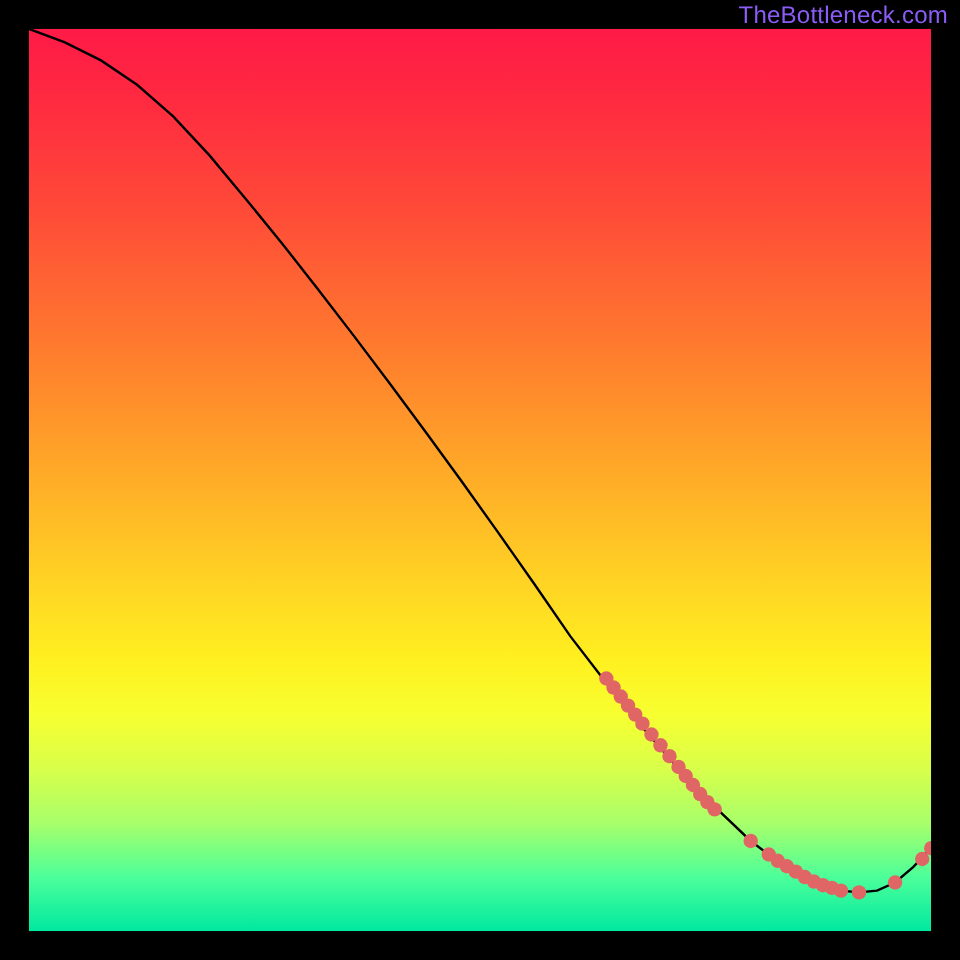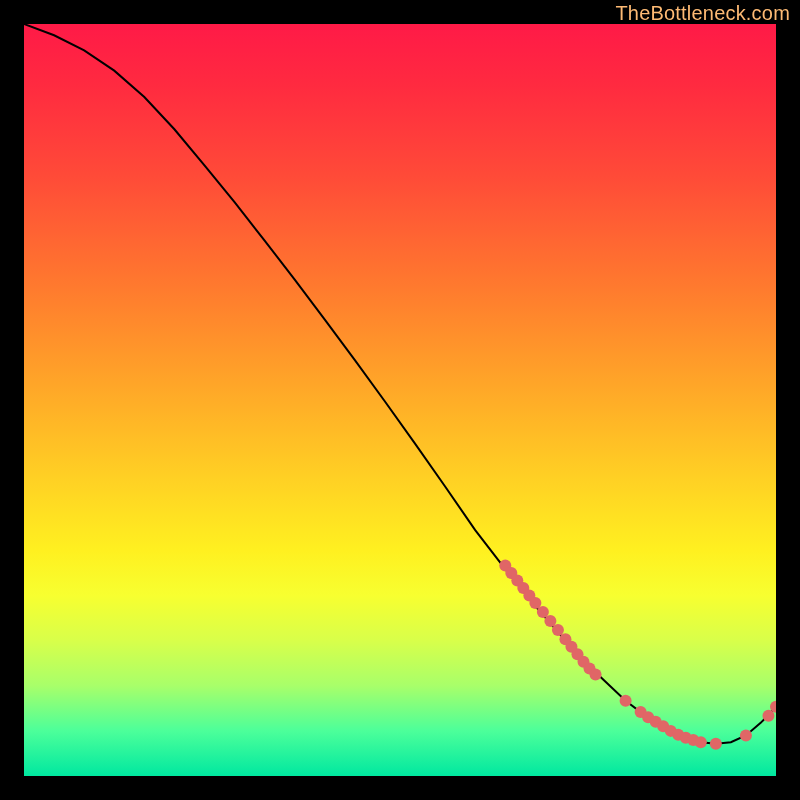--- a/index.html
+++ b/index.html
@@ -48,21 +48,21 @@
     position: absolute;
     inset: 0;
     width: 100%;
     height: 100%;
     display: block;
   }
   .watermark {
     position: absolute;
     top: 2px;
     right: 10px;
-    color: #fdba74;
+    color: #8b5cf6;
     font-size: 20px;
     font-weight: 400;
     letter-spacing: 0.2px;
     user-select: none;
   }
 </style>
 </head>
 <body>
 
 <div class="stage">

